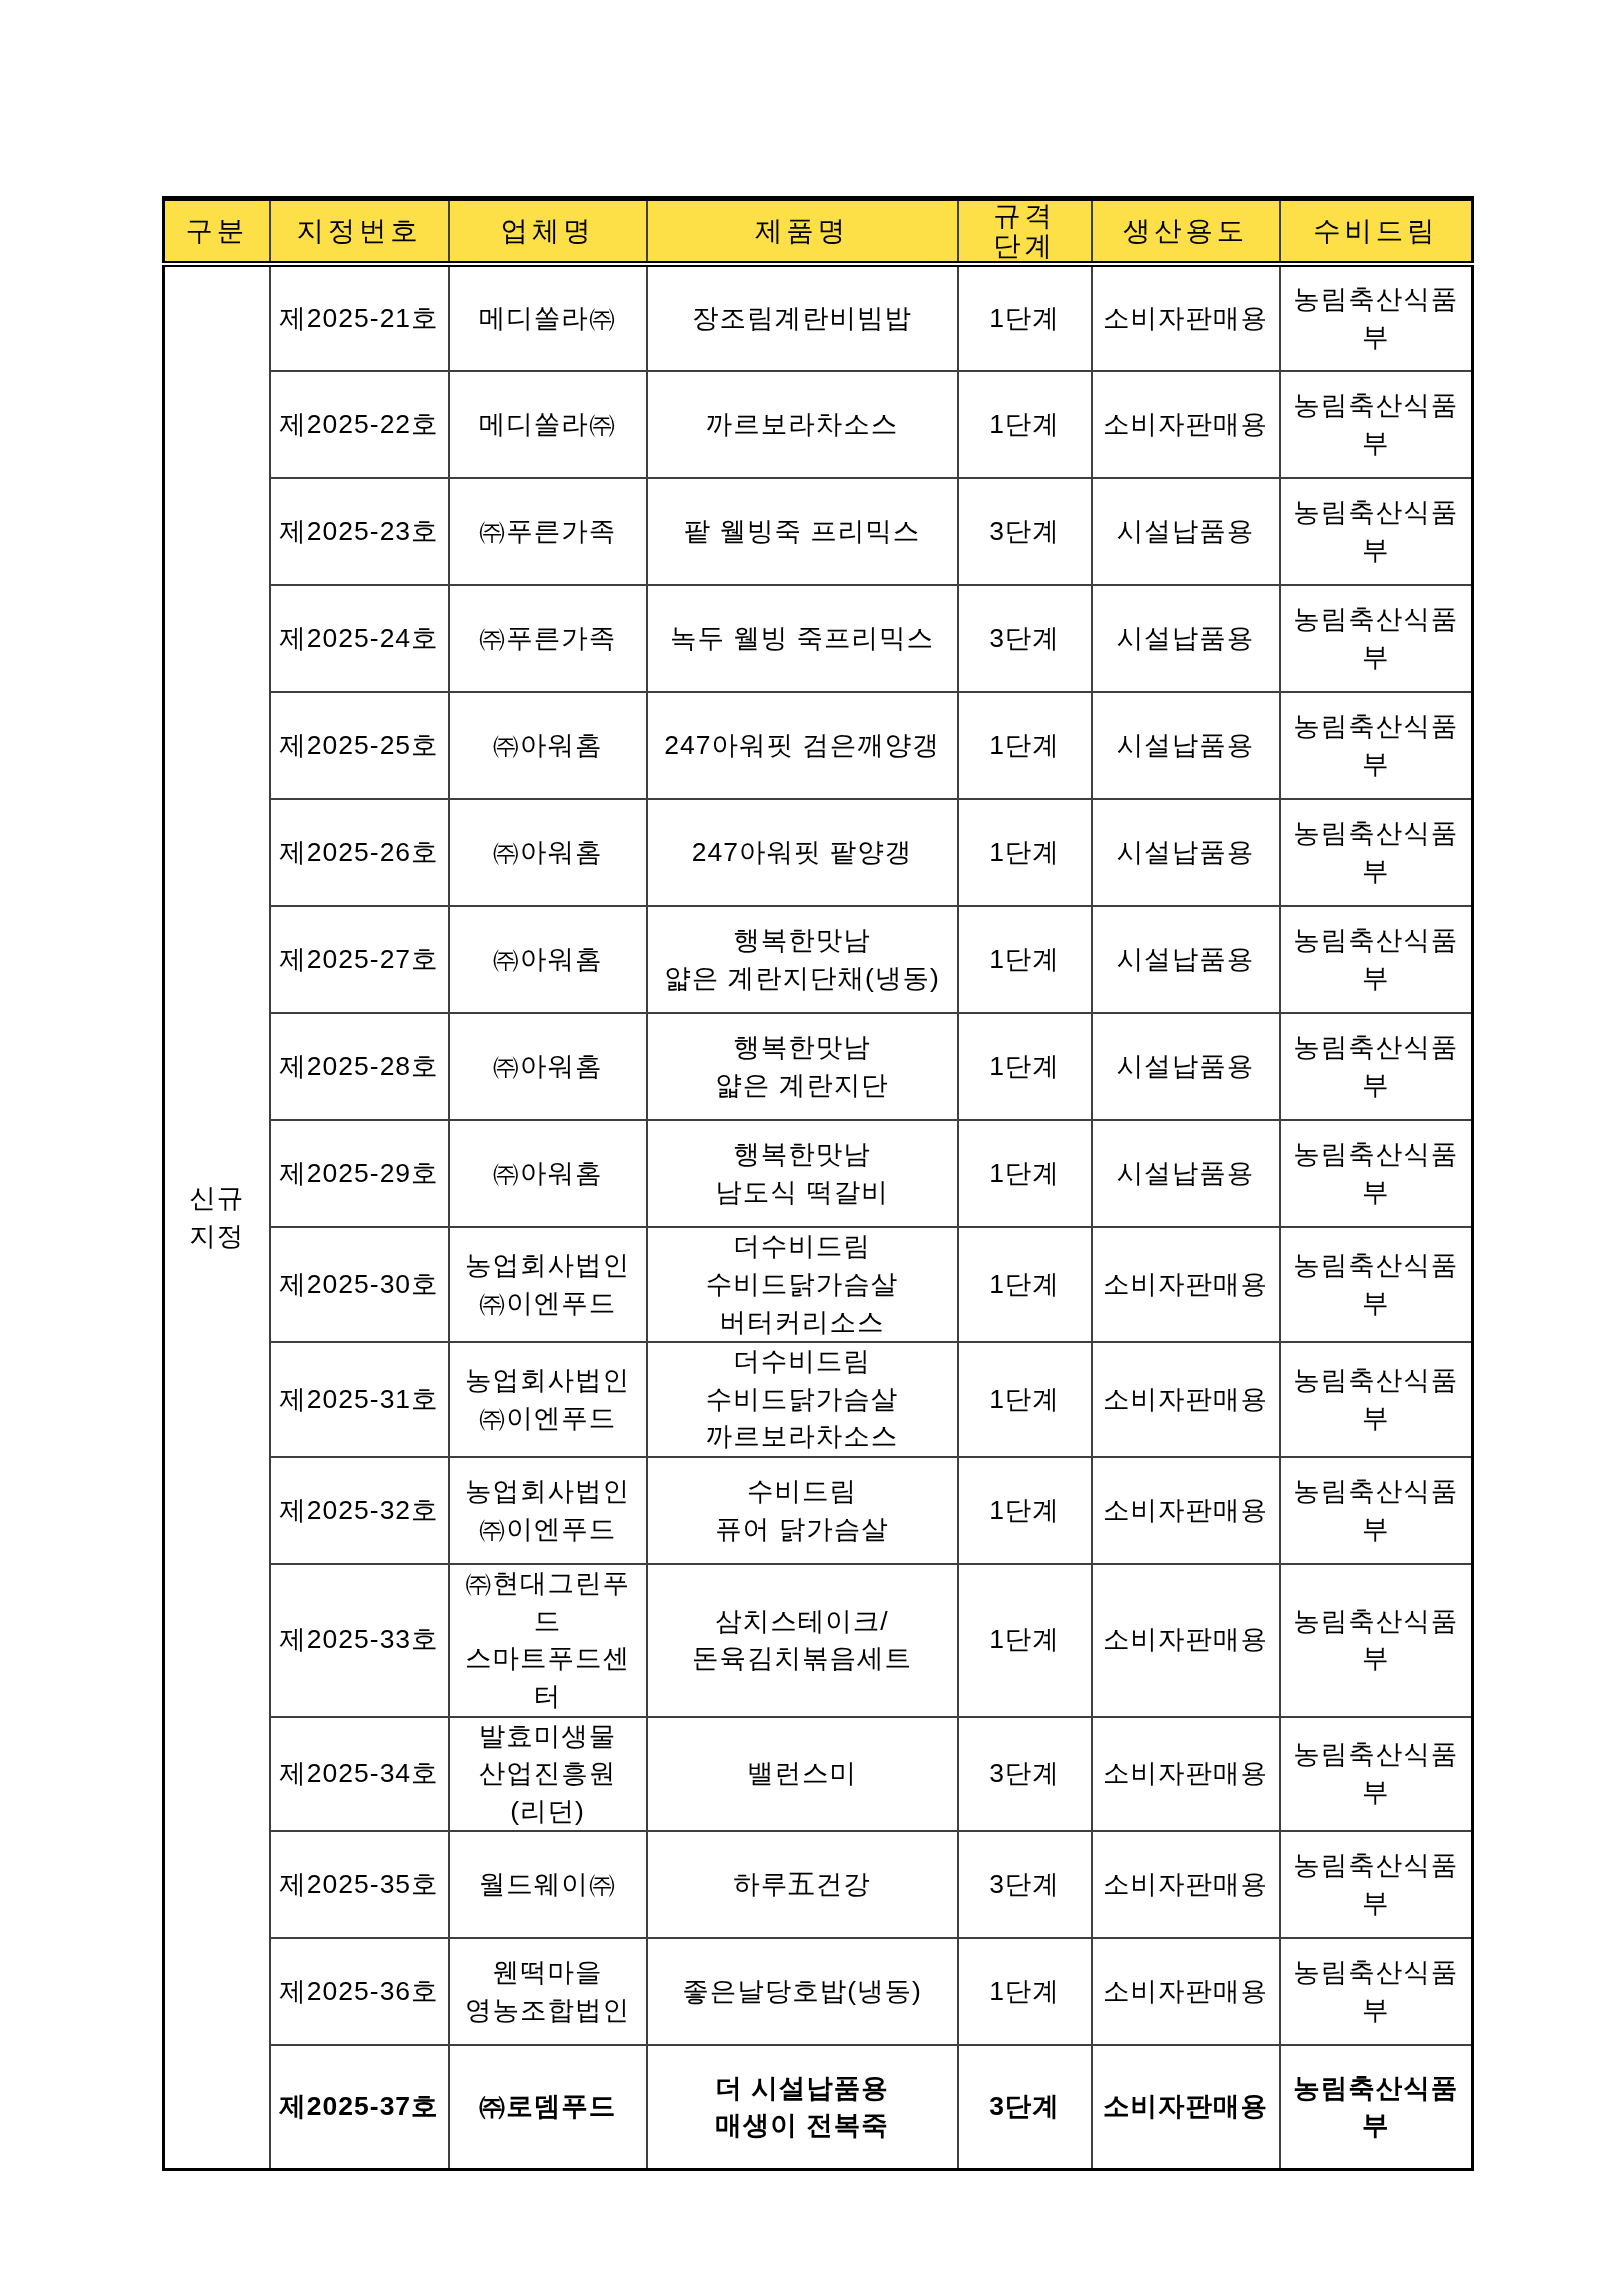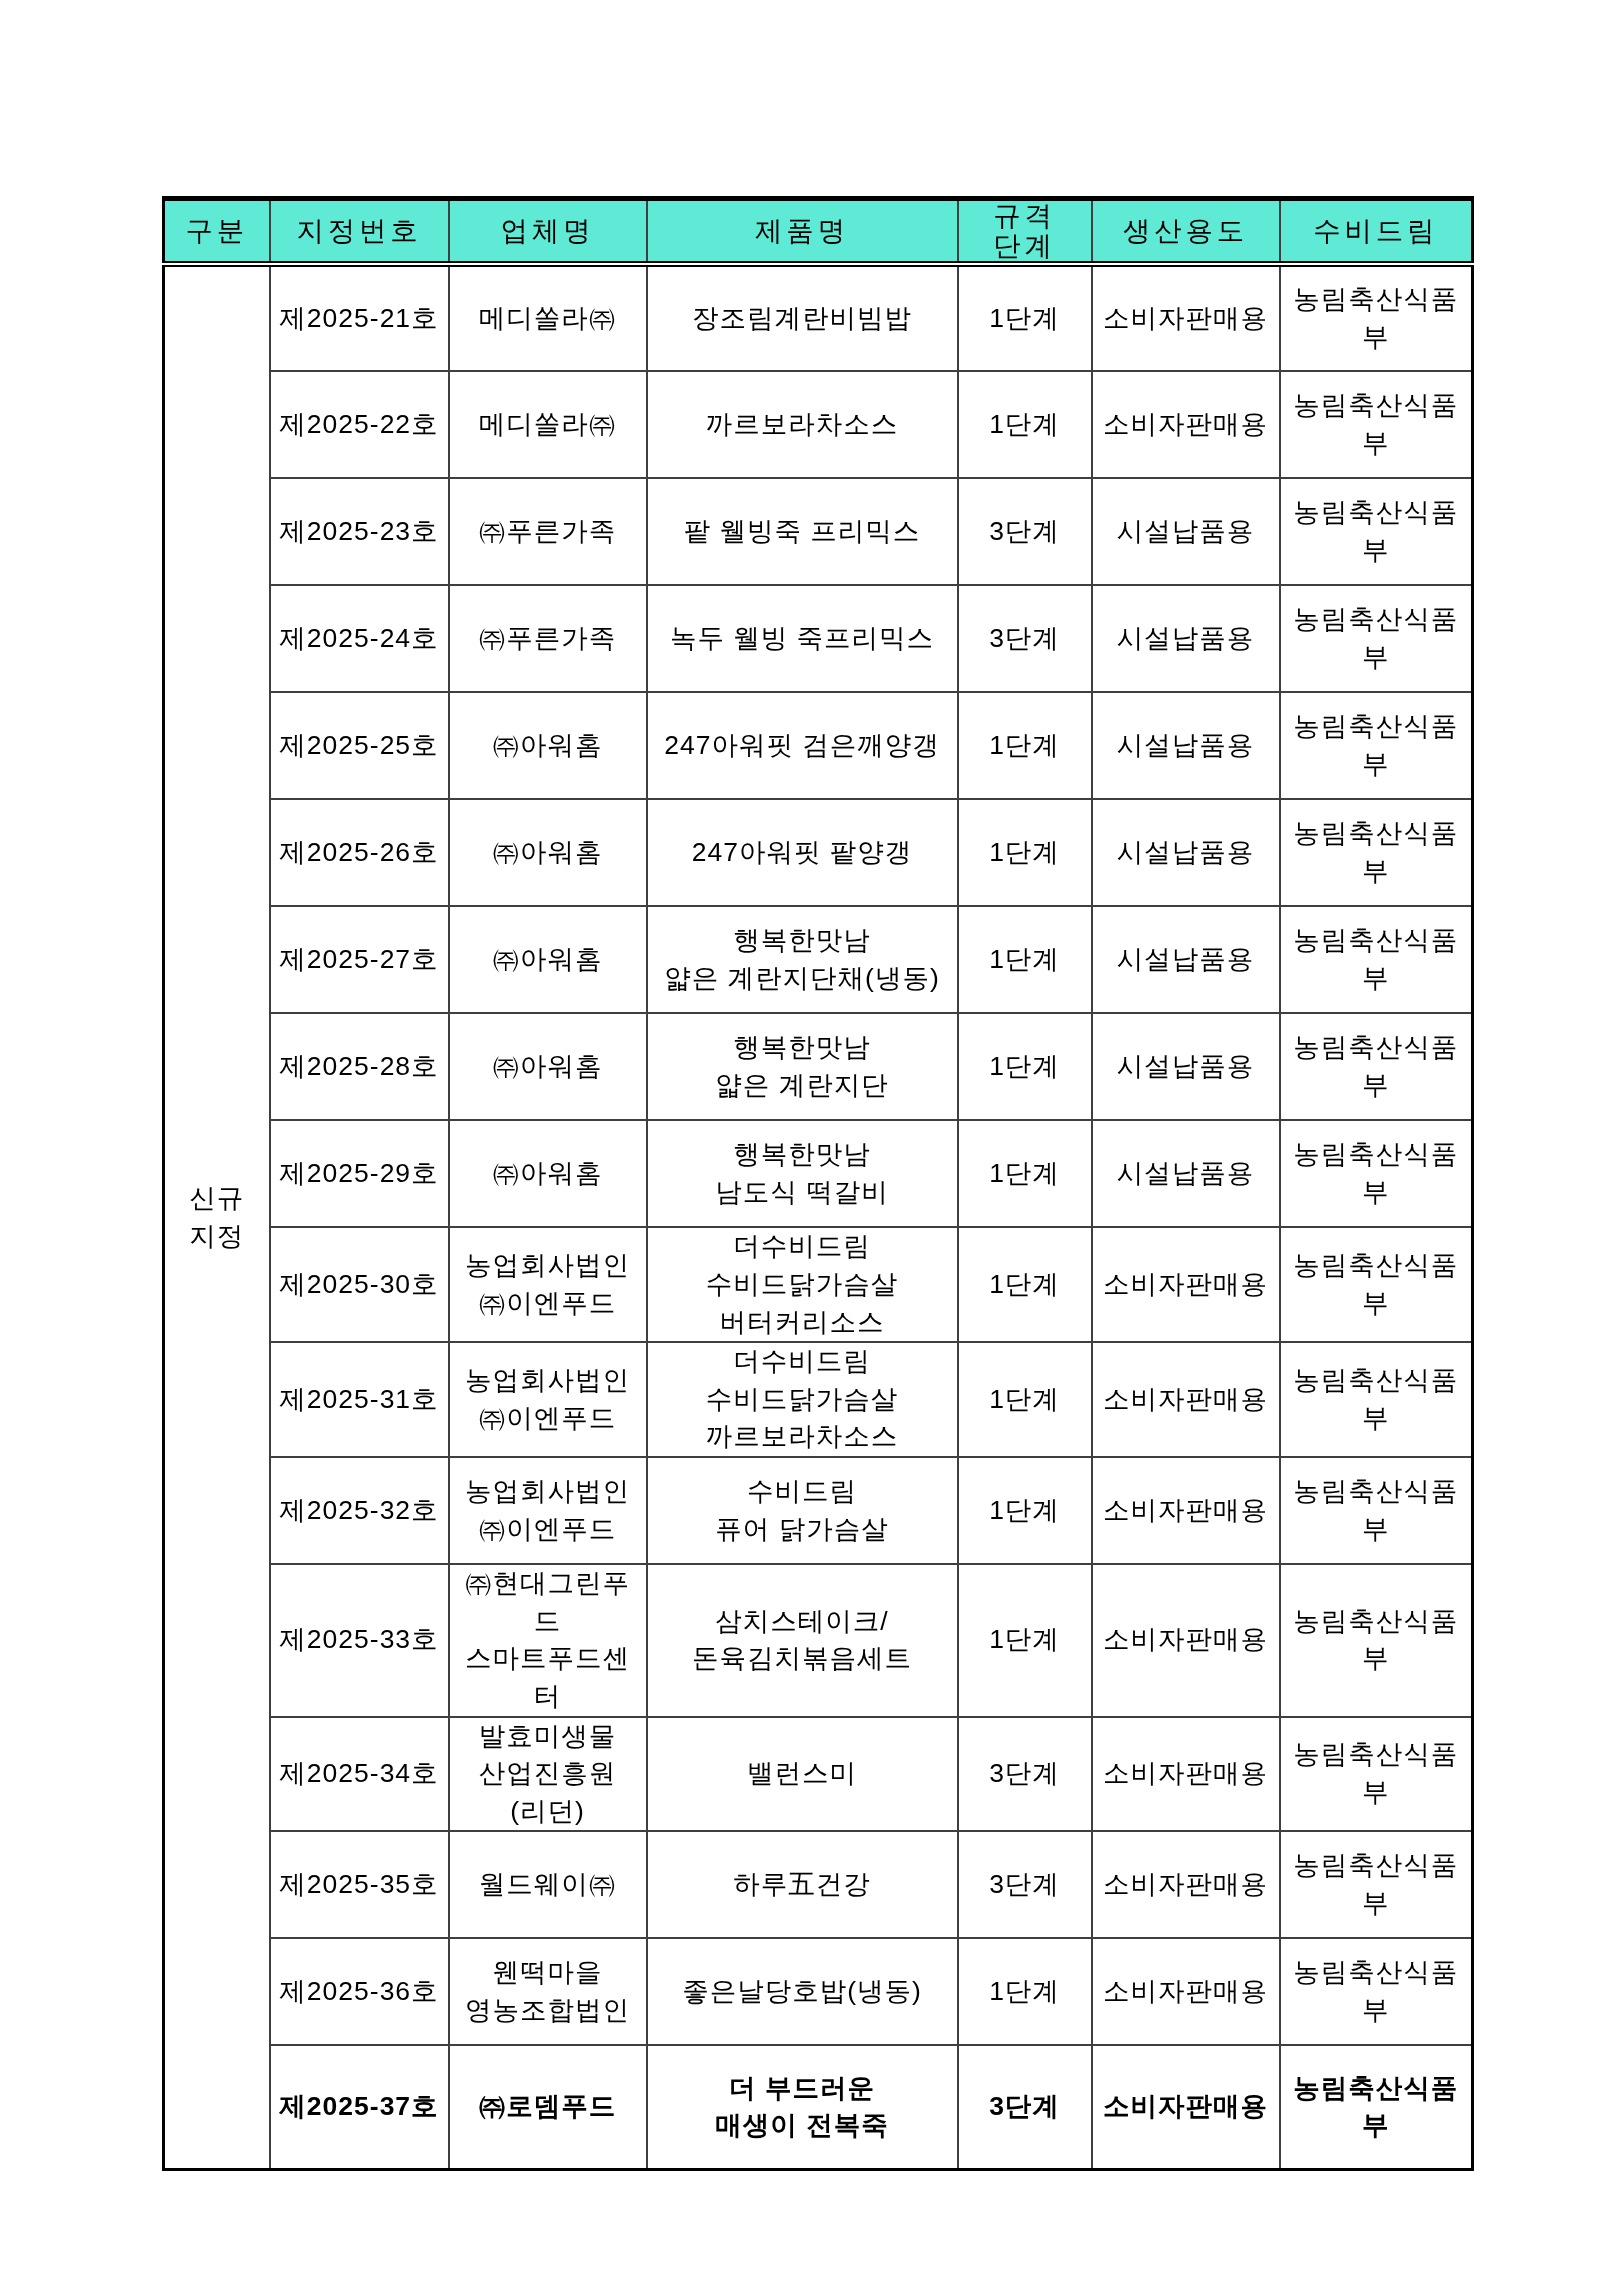--- a/index.html
+++ b/index.html
@@ -30,21 +30,21 @@
     border: 2px solid #3f3f3f;
     text-align: center;
     vertical-align: middle;
     color: #000000;
     white-space: pre-line;
     padding: 0 3.9px;
     overflow: hidden;
   }
   .designation-table thead tr { height: 61px; }
   .designation-table thead th {
-    background: #5eead4;
+    background: #fde047;
     font-size: 27.4px;
     font-weight: normal;
     letter-spacing: 3.9px;
     line-height: 1.1;
     border-bottom: 6.9px double #000000;
   }
   .designation-table tbody tr { height: 107px; }
   .designation-table tbody tr.row-last { height: 124px; font-weight: bold; }
   .designation-table tbody td {
     font-size: 26.5px;
@@ -234,21 +234,21 @@
         <td>웬떡마을
 영농조합법인</td>
         <td>좋은날당호밥(냉동)</td>
         <td>1단계</td>
         <td>소비자판매용</td>
         <td>농림축산식품부</td>
       </tr>
       <tr class="row-last">
         <td>제2025-37호</td>
         <td>㈜로뎀푸드</td>
-        <td>더 부드러운
+        <td>더 시설납품용
 매생이 전복죽</td>
         <td>3단계</td>
         <td>소비자판매용</td>
         <td>농림축산식품부</td>
       </tr>
     </tbody>
   </table>
 </div>
 
 

